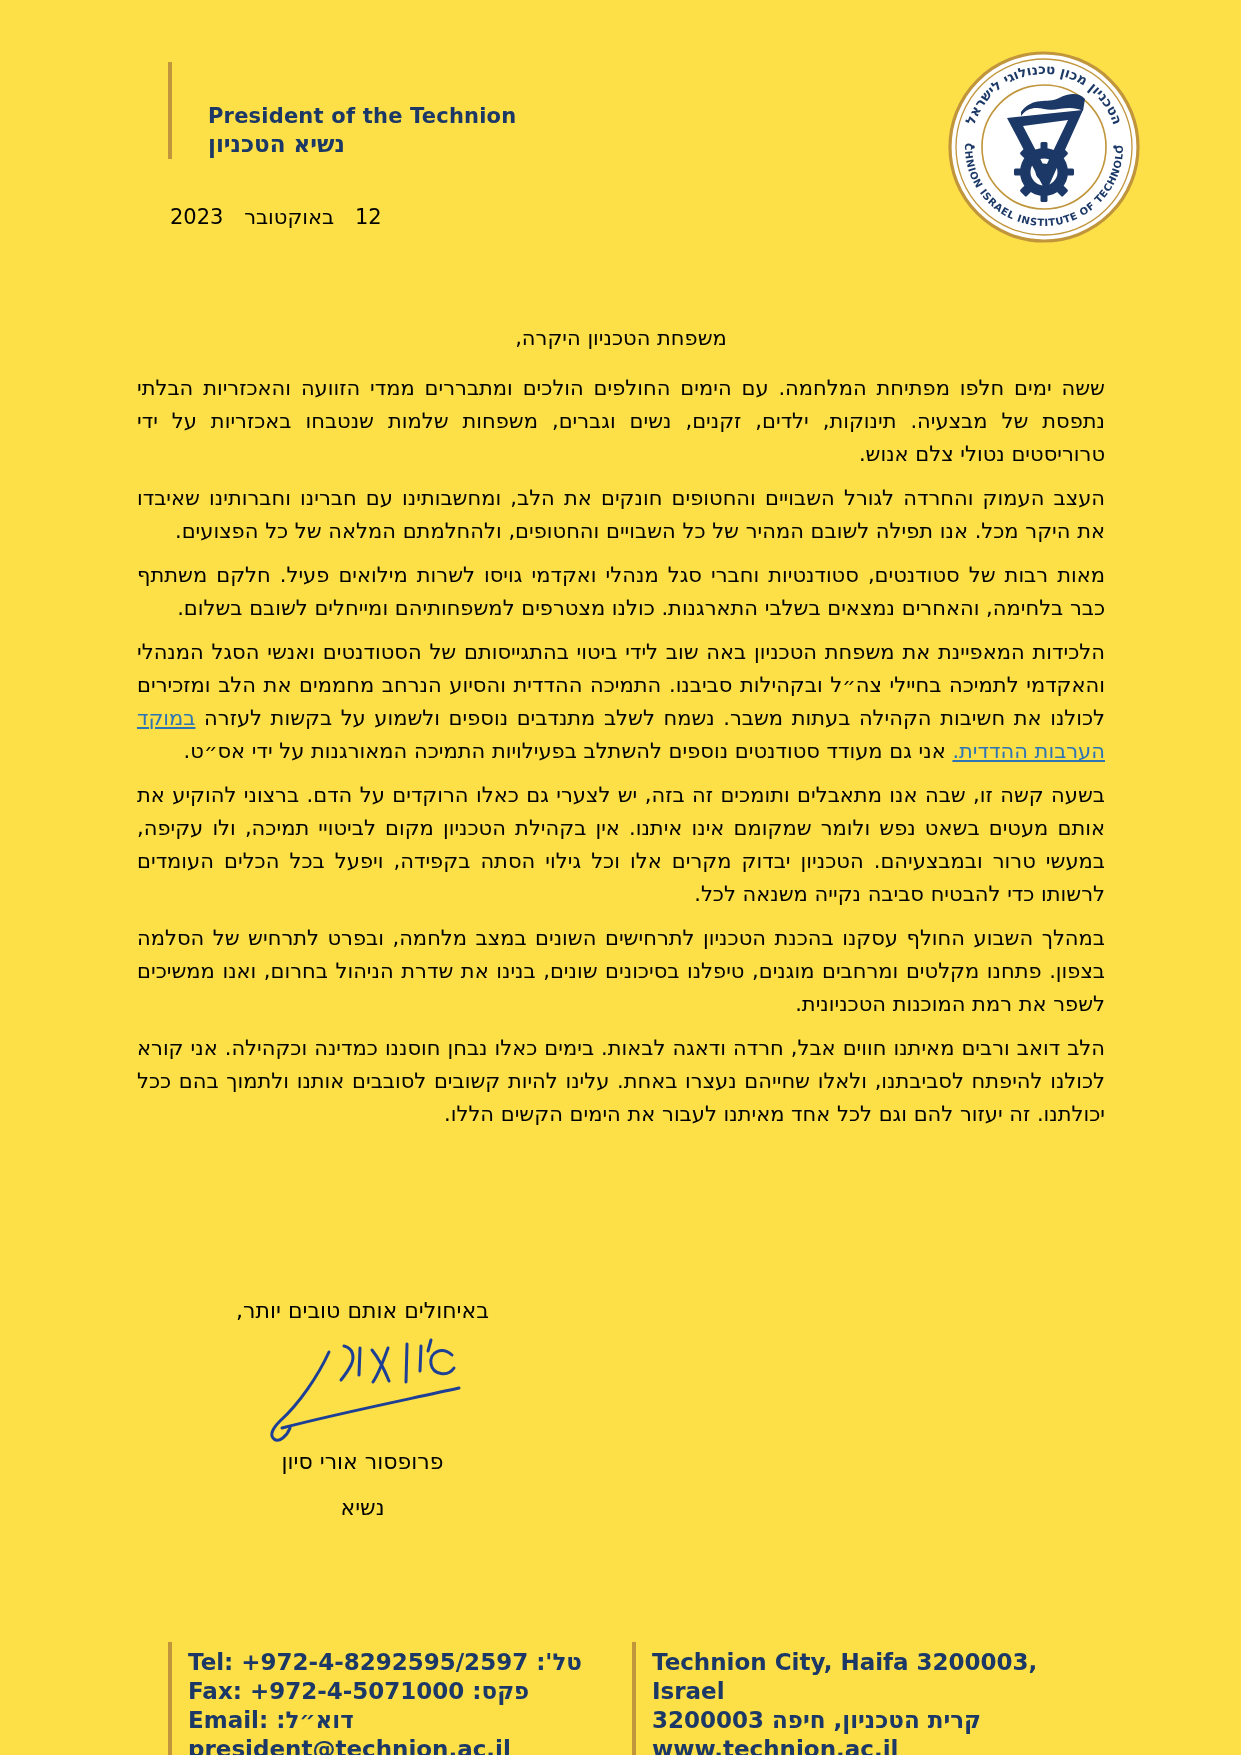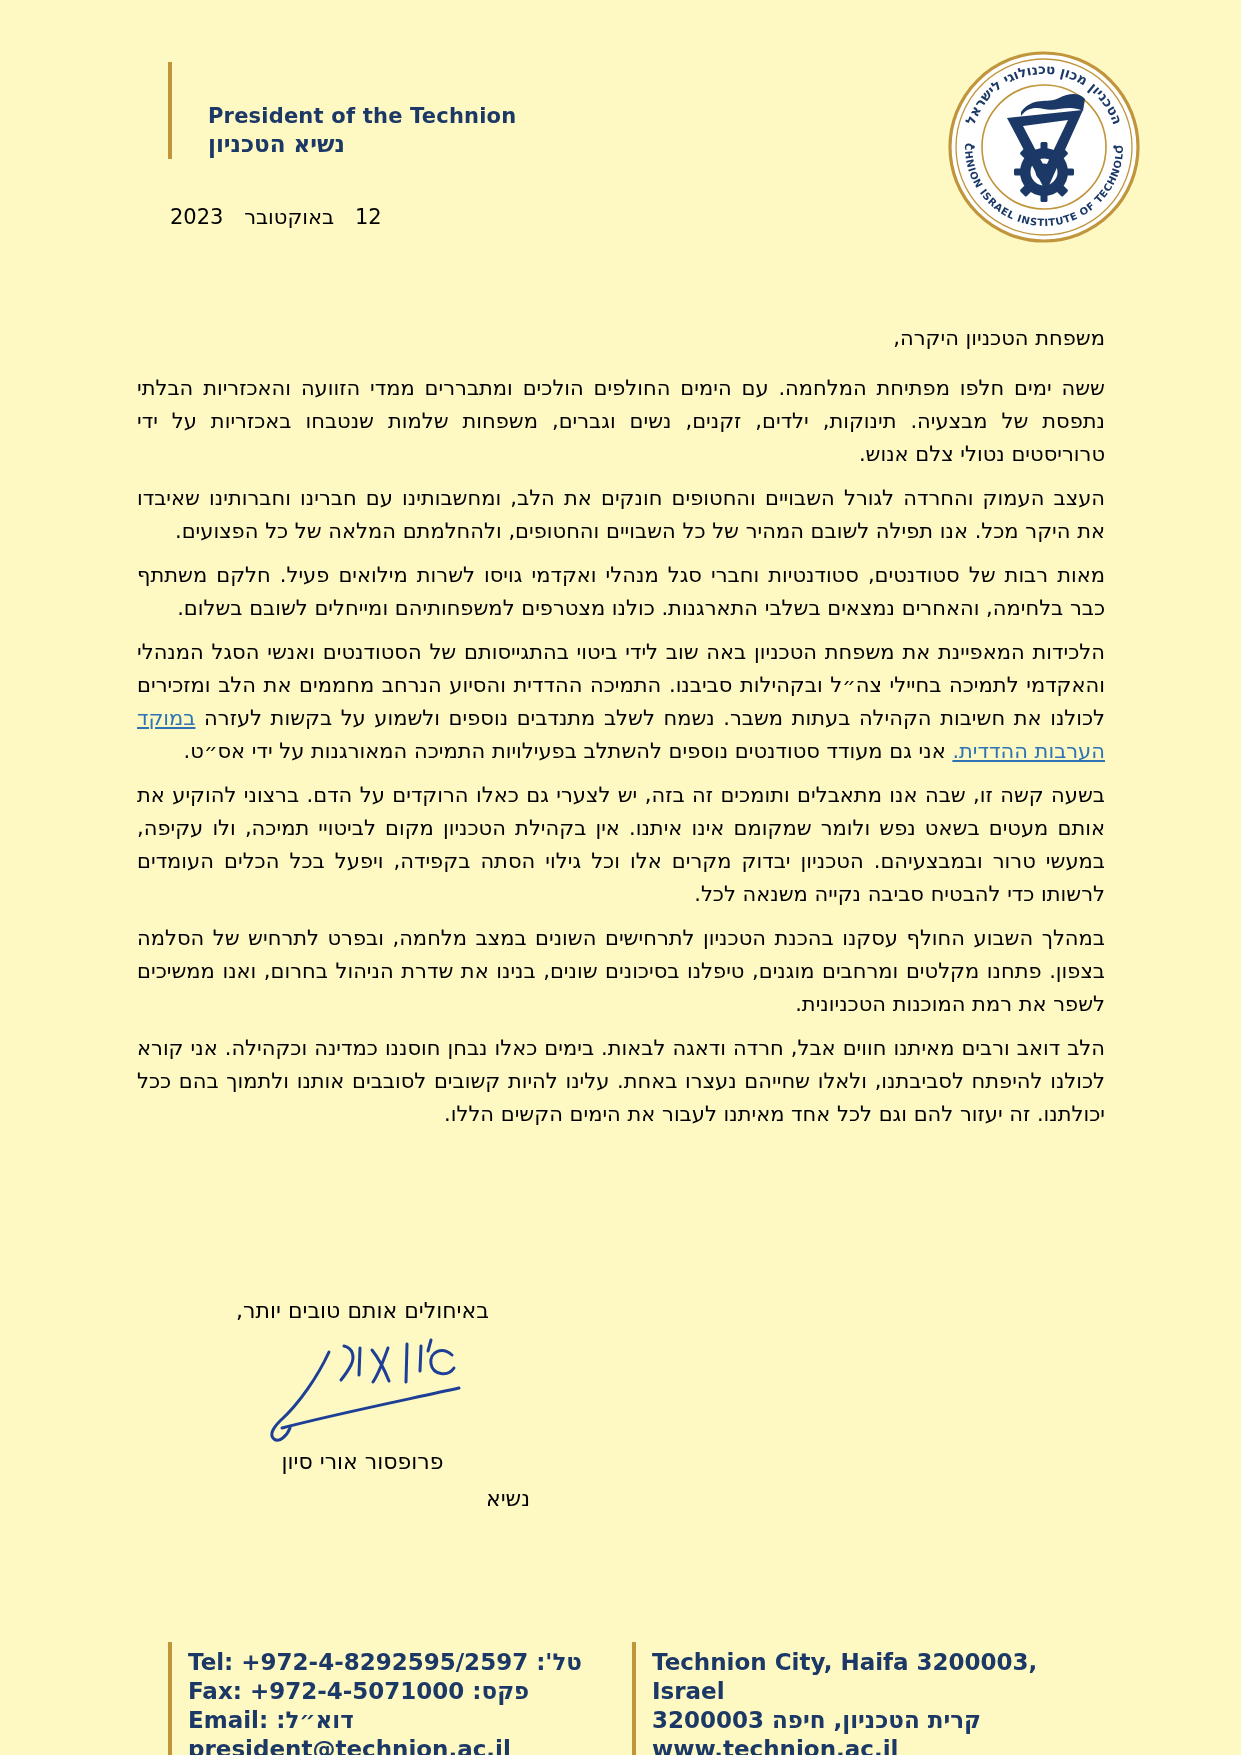--- a/index.html
+++ b/index.html
@@ -1,21 +1,21 @@
 <!DOCTYPE html>
 <html lang="he"><head>
 <meta charset="utf-8">
 <style>
   * { margin:0; padding:0; box-sizing:border-box; }
   html,body { background:#ffffff; }
   .page {
     position:relative;
     width:1241px; height:1755px;
     margin:0 auto;
-    background:#fef9c3;
+    background:#fde047;
     font-family:"DejaVu Sans", sans-serif;
     overflow:hidden;
   }
   
   .gold-bar { position:absolute; background:#c0953b; }
   .bar-header { left:168px; top:62px; width:4px; height:97px; }
   .header-text { position:absolute; left:208px; top:104px; color:#1b3866; }
   .header-title-en { font-size:21px; font-weight:bold; letter-spacing:0.2px; }
   .header-title-he { font-size:23px; font-weight:bold; direction:rtl; text-align:left; margin-top:3px; }
   .logo { position:absolute; left:947px; top:50px; width:194px; height:194px; }
@@ -27,31 +27,31 @@
     word-spacing:14px;
   }
   
   .letter-body {
     position:absolute; left:137px; top:322px; width:968px;
     direction:rtl;
     font-size:21px; line-height:33px; color:#000;
     text-align:justify;
   }
   .letter-body p { margin:0 0 11px 0; }
-  .greeting { margin-bottom:17px !important; text-align:right; }
+  .greeting { margin-bottom:17px !important; text-align:center; }
   a.body-link { color:#2e74b5; text-decoration:underline; cursor:pointer; }
   
   .closing-block {
     position:absolute; left:195px; top:1298px; width:335px;
     text-align:center; direction:rtl; color:#000;
   }
   .closing-text { font-size:22px; }
   .signature-svg { display:block; margin:6px auto 0 auto; }
   .signatory-name { font-size:22px; margin-top:2px; }
-  .signatory-title { font-size:22px; margin-top:12px;text-align:right; }
+  .signatory-title { font-size:22px; margin-top:21px; }
   
   .bar-footer-left  { left:168px; top:1642px; width:4px; height:113px; }
   .bar-footer-right { left:632px; top:1642px; width:4px; height:113px; }
   .footer-col {
     position:absolute; top:1648px;
     color:#1b3866; font-size:23px; line-height:29px; font-weight:600;
   }
   .footer-left  { left:188px; width:420px; direction:rtl; text-align:left; }
   .footer-right { left:652px; width:460px; direction:ltr; text-align:left; }
   .footer-right .he { direction:rtl; text-align:left; }

